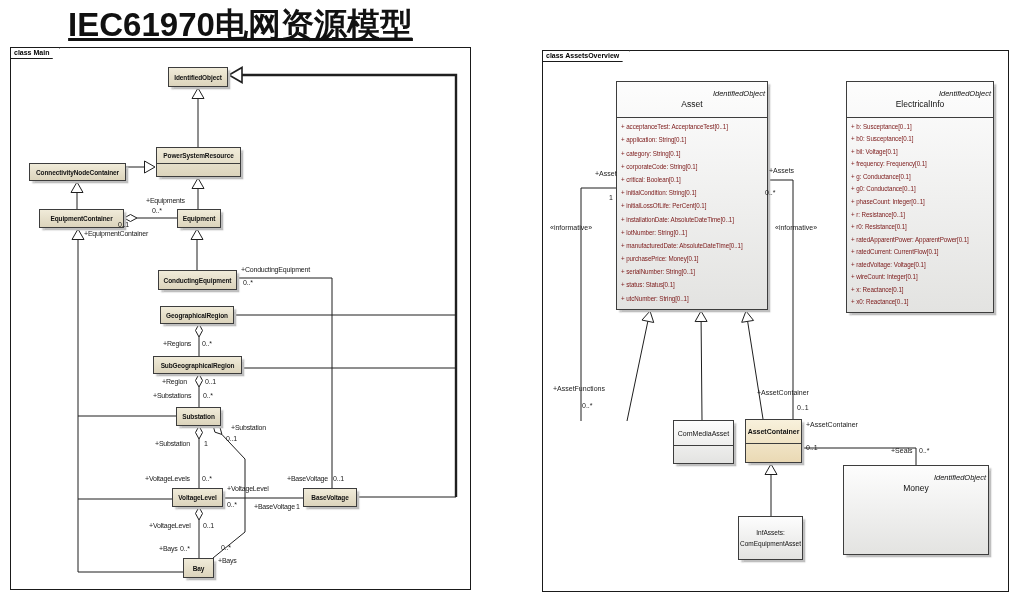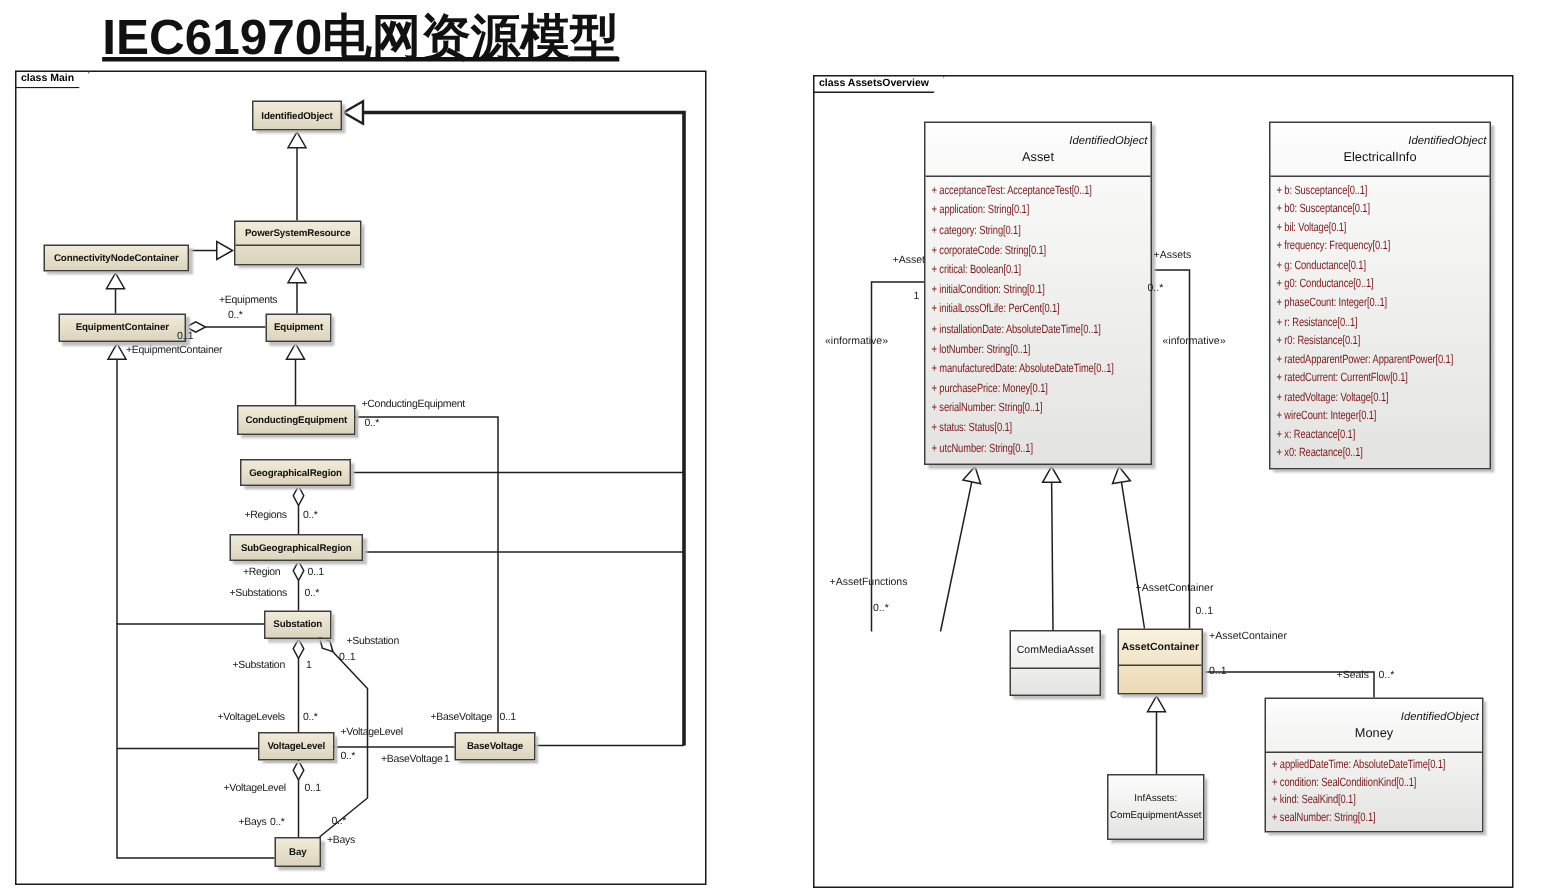--- a/index.html
+++ b/index.html
@@ -242,26 +242,20 @@
       <div class="head" style="height: 42px;">
         <div class="cname" style="font-size: 6.5px;">InfAssets:</div>
         <div class="cname" style="font-size: 6.5px;">ComEquipmentAsset</div>
       </div>
     </div>
     <div class="uml-class" style="left: 843px; top: 465px; width: 146px; height: 90px;">
       <div class="head" style="height: 35px;">
         <div class="stereo">IdentifiedObject</div>
         <div class="cname">Money</div>
       </div>
-      <div class="attrs" style="height: 51px;">
-        <div class="attr-row">+ appliedDateTime: AbsoluteDateTime[0.1]</div>
-        <div class="attr-row">+ condition: SealConditionKind[0..1]</div>
-        <div class="attr-row">+ kind: SealKind[0.1]</div>
-        <div class="attr-row">+ sealNumber: String[0.1]</div>
-      </div>
     </div>
     <div class="edge-label lbl-right" style="left: 595px; top: 170px;">+Asset</div>
     <div class="edge-label lbl-right" style="left: 609px; top: 194px;">1</div>
     <div class="edge-label lbl-right" style="left: 550px; top: 224px;">«informative»</div>
     <div class="edge-label lbl-right" style="left: 769px; top: 167px;">+Assets</div>
     <div class="edge-label lbl-right" style="left: 765px; top: 189px;">0..*</div>
     <div class="edge-label lbl-right" style="left: 775px; top: 224px;">«informative»</div>
     <div class="edge-label lbl-right" style="left: 553px; top: 385px;">+AssetFunctions</div>
     <div class="edge-label lbl-right" style="left: 582px; top: 402px;">0..*</div>
     <div class="edge-label lbl-right" style="left: 757px; top: 389px;">+AssetContainer</div>

